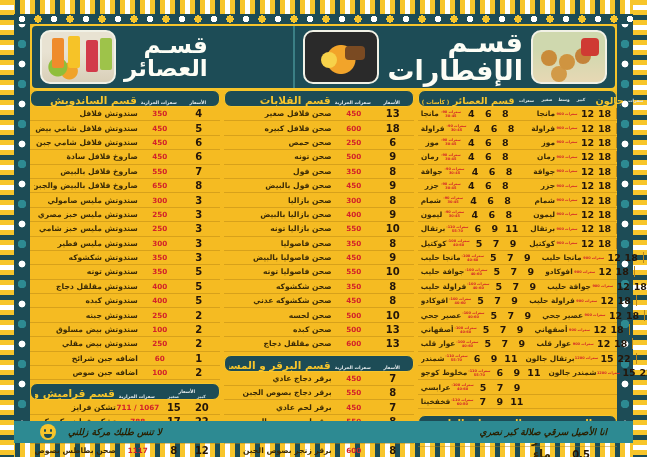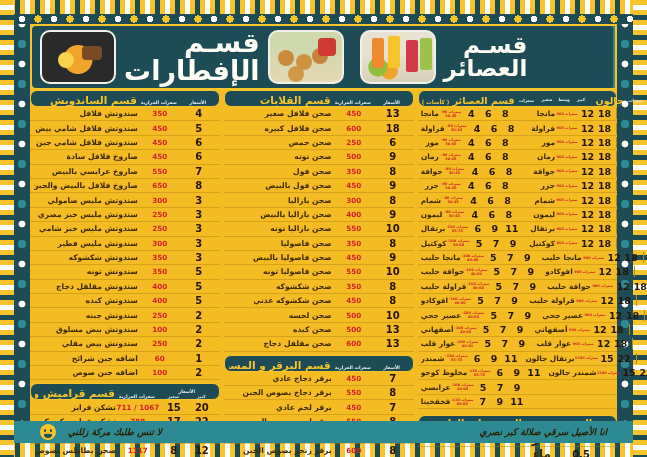--- a/index.html
+++ b/index.html
@@ -159,29 +159,29 @@
 
   <div class="orn orn-top"></div>
   <div class="orn orn-bot"></div>
   <div class="orn orn-left"></div>
   <div class="orn orn-right"></div>
   <div class="orn orn-inner-l"></div>
   <div class="orn orn-inner-r"></div>
   <div class="orn orn-inner-t"></div>
 
   <div class="header-band">
+    <div class="hdr-half left-half">
+      <div class="hdr-photo ph-juice"></div>
+      <div class="hdr-title small">قسـم
+العصائر</div>
+    </div>
     <div class="hdr-half">
       <div class="hdr-photo ph-break"></div>
       <div class="hdr-title">قسـم الإفطارات</div>
       <div class="hdr-photo ph-sand"></div>
-    </div>
-    <div class="hdr-half left-half">
-      <div class="hdr-photo ph-juice"></div>
-      <div class="hdr-title small">قسـم
-العصائر</div>
     </div>
   </div>
 
   <div class="cols">
 
     <div class="col">
       <div class="sect">
         <div class="sect-head">
           <div class="sh-name">قسم الساندويش</div>
           <div class="sh-cal">سعرات الحرارية</div>
@@ -202,21 +202,21 @@
               <div class="r-name">سندوتش فلافل شامي جبن</div>
               <div class="r-cal">450</div>
               <div class="r-price">6</div>
             </div>
             <div class="row">
               <div class="r-name">صاروخ فلافل سادة</div>
               <div class="r-cal">450</div>
               <div class="r-price">6</div>
             </div>
             <div class="row">
-              <div class="r-name">صاروخ عرابسي بالبيض</div>
+              <div class="r-name">صاروخ فلافل بالبيض</div>
               <div class="r-cal">550</div>
               <div class="r-price">7</div>
             </div>
             <div class="row">
               <div class="r-name">صاروخ فلافل بالبيض والجبن</div>
               <div class="r-cal">650</div>
               <div class="r-price">8</div>
             </div>
             <div class="row">
               <div class="r-name">سندوتش مليس صامولي</div>

